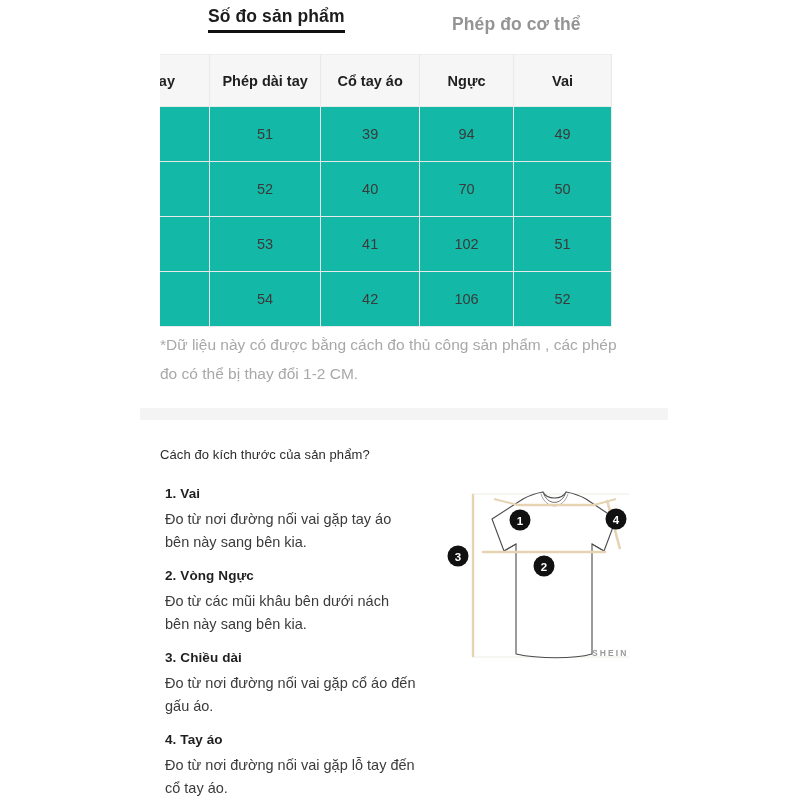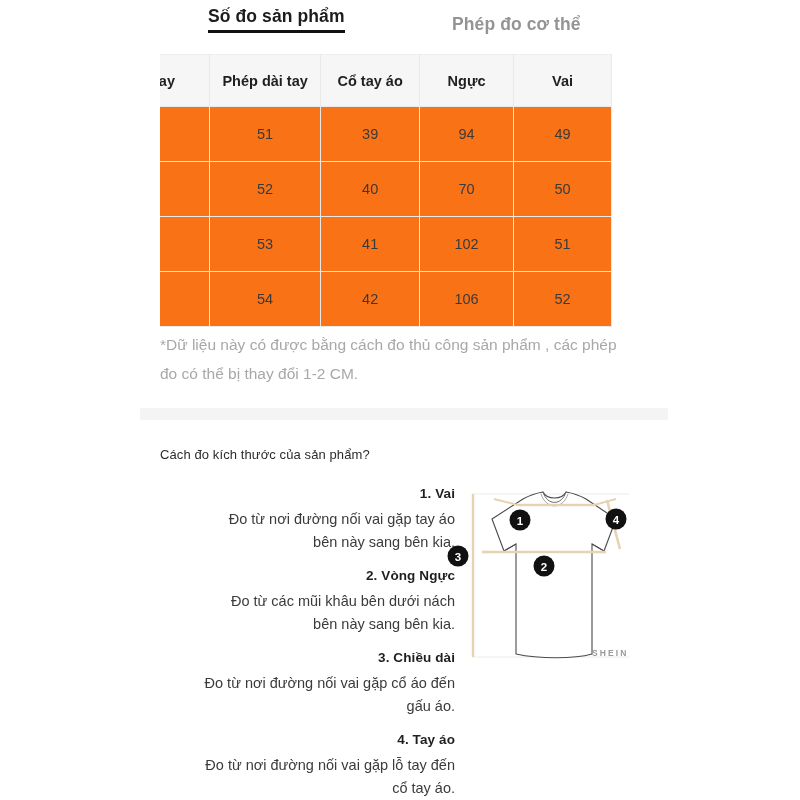--- a/index.html
+++ b/index.html
@@ -78,21 +78,21 @@
   }
   table.size-table th {
     background: #f6f6f6;
     color: #1f1f1f;
     font-weight: bold;
     height: 51px;
     padding: 0 6px;
     border-top-color: #ededed;
   }
   table.size-table td {
-    background: #f97316;
+    background: #14b8a6;
     color: #3a3a3a;
     height: 52px;
     font-weight: normal;
   }
   col.c0 { width: 110px; }
   col.c1 { width: 110px; }
   col.c2 { width: 98px; }
   col.c3 { width: 93px; }
   col.c4 { width: 97px; }
 
@@ -125,21 +125,21 @@
     font-size: 13px;
     color: #2b2b2b;
     letter-spacing: 0.1px;
   }
   .instructions {
     position: absolute;
     left: 165px;
     top: 486px;
     width: 290px;
   }
-  .instr-item { margin-bottom: 15px; text-align: right; }
+  .instr-item { margin-bottom: 15px; }
   .instr-item:last-child { margin-bottom: 0; }
   .instr-head {
     font-size: 13.5px;
     font-weight: bold;
     color: #1f1f1f;
     margin-bottom: 7px;
     letter-spacing: 0.1px;
   }
   .instr-body {
     font-size: 14.5px;

